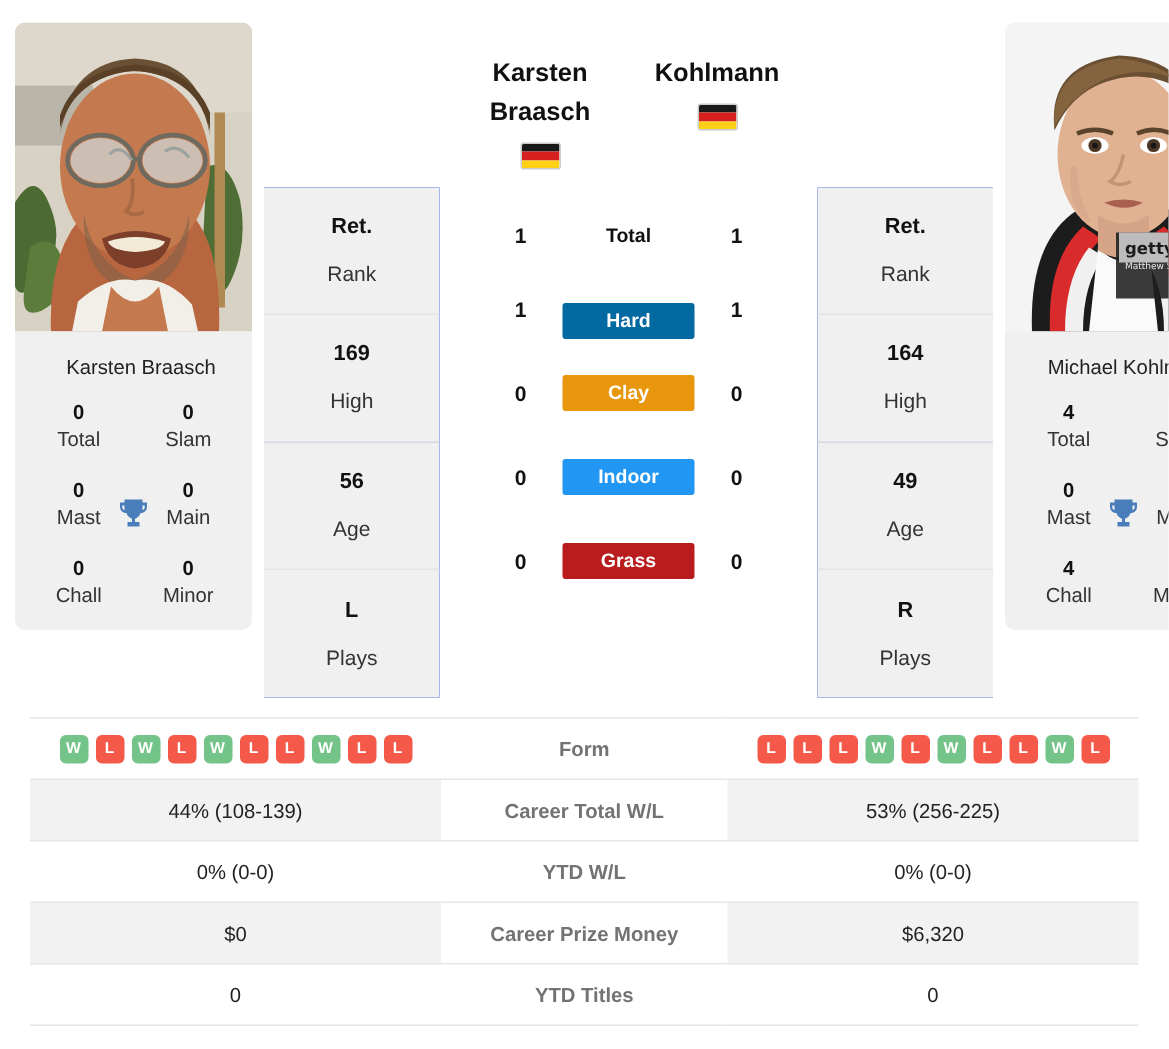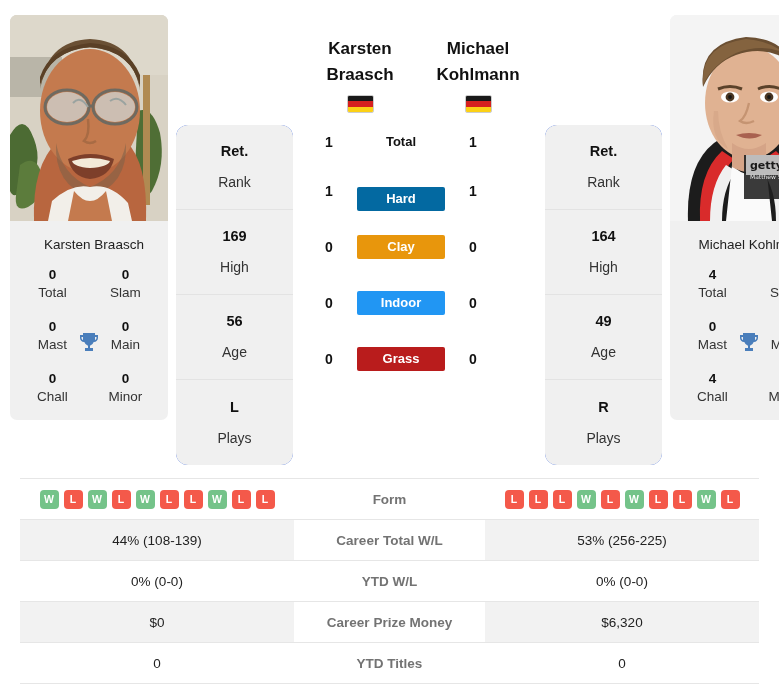--- a/index.html
+++ b/index.html
@@ -78,21 +78,21 @@
     color: #4a7ebb;
     line-height: 1;
   }
 
   
   .stat-col {
     width: 117px;
     flex: 0 0 117px;
     margin: 0 8px;
     margin-top: 115px;
-    border-radius: 12px;
+    border-radius: 0;
     overflow: hidden;
     background: #1d4ed8;
   }
   .stat-box {
     height: 85px;
     display: flex;
     flex-direction: column;
     align-items: center;
     justify-content: center;
     background: #f0f0f0;
@@ -110,22 +110,23 @@
     color: #333;
     line-height: 20px;
     margin-top: 11px;
   }
 
   
   .center-col {
     flex: 1 1 auto;
     display: flex;
     flex-direction: column;
-    align-items: flex-start;
+    align-items: center;
     padding-top: 26px;
+    gap: 15px;
   }
   .name-row {
     display: flex;
     justify-content: space-between;
     align-items: flex-start;
   }
   .pname {
     width: 118px;
     text-align: center;
     font-size: 17px;
@@ -317,21 +318,20 @@
         <div>
           <div class="pname">Karsten</div>
           <div class="pname">Braasch</div>
           <div class="flag">
             <span class="fb"></span>
               <span class="fr"></span>
               <span class="fy"></span>
           </div>
         </div>
         <div>
-          <div class="pname">Michael</div>
           <div class="pname">Kohlmann</div>
           <div class="flag">
             <span class="fb"></span>
               <span class="fr"></span>
               <span class="fy"></span>
           </div>
         </div>
       </div>
       <div class="surface-rows" id="surface-rows">
           <div class="srow total">

